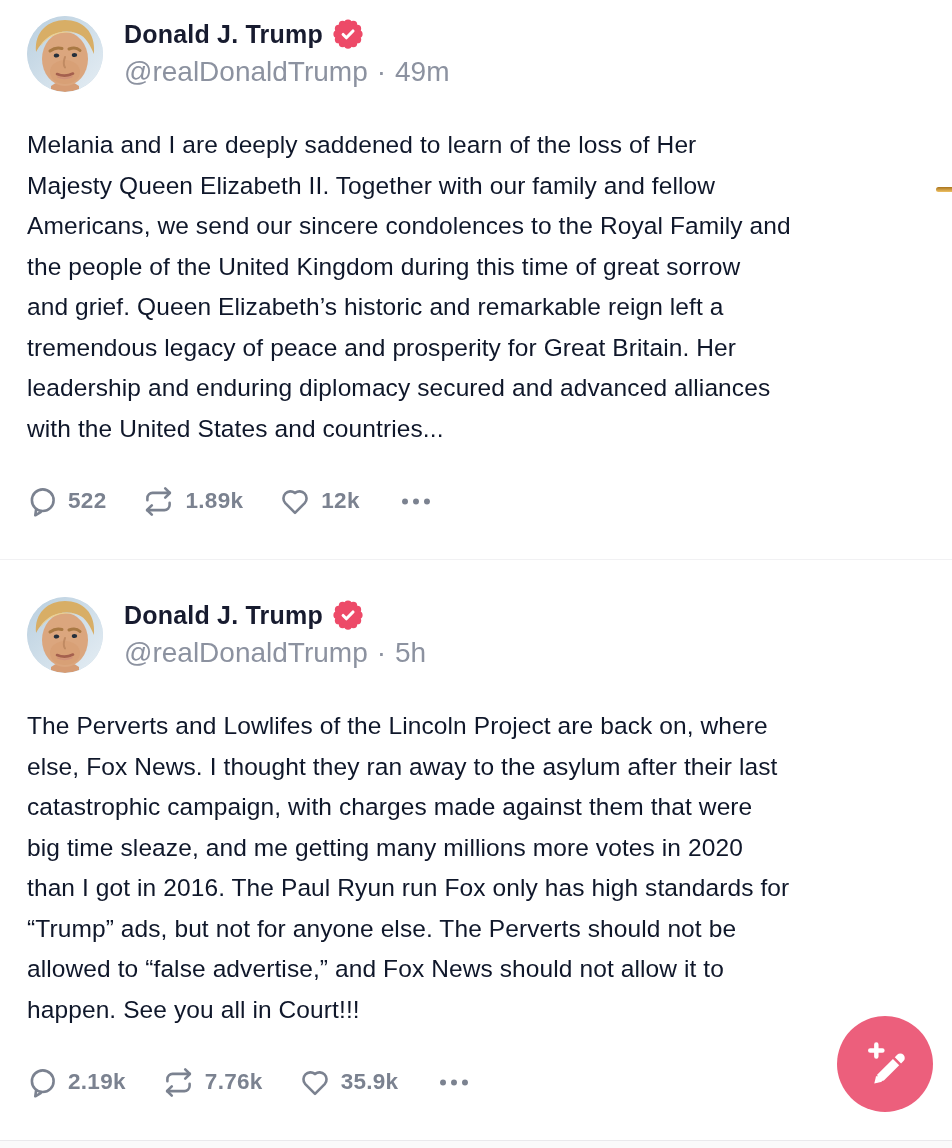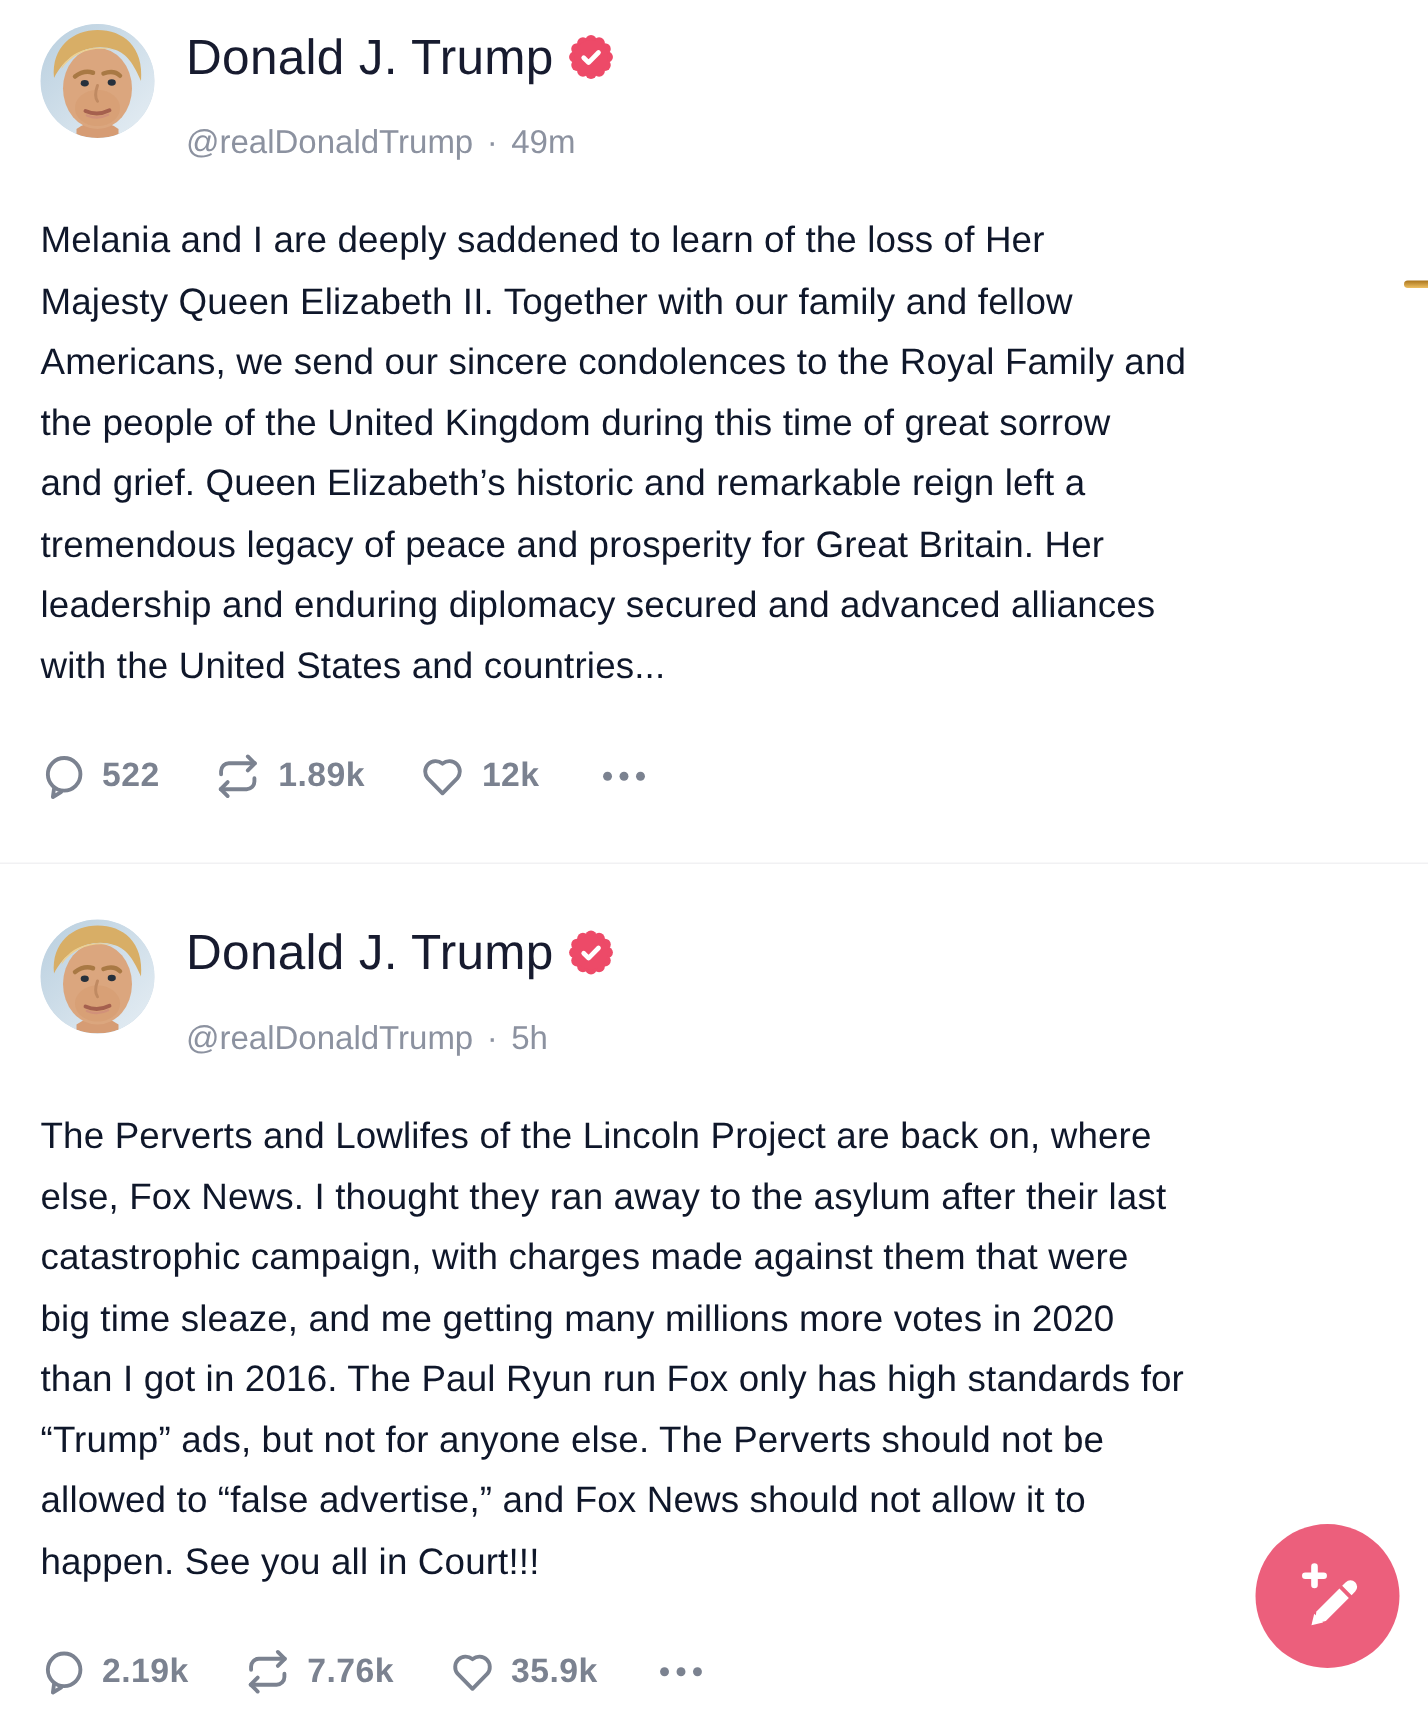--- a/index.html
+++ b/index.html
@@ -10,26 +10,26 @@
     -webkit-font-smoothing:antialiased;
   }
   .feed{position:absolute;inset:0;}
   .post{padding:16px 40px 0 27px;}
   .post.second{padding-top:37px;}
   .post-header{display:flex;align-items:flex-start;gap:21px;}
   .avatar{width:76px;height:76px;border-radius:50%;overflow:hidden;flex:none;cursor:pointer;background:#cfdde9;}
   .avatar svg{display:block;width:76px;height:76px;}
   .id-block{padding-top:3px;min-width:0;}
   .name-row{display:flex;align-items:center;gap:10px;}
-  .name{font-size:33px;font-weight:400;color:#171b2f;letter-spacing:.2px;cursor:pointer;}
+  .name{font-size:25px;font-weight:700;color:#171b2f;letter-spacing:.2px;cursor:pointer;}
   .badge{display:inline-flex;}
   .badge svg{width:30px;height:30px;display:block;}
-  .handle-row{margin-top:7px;font-size:22px;color:#8c92a0;display:flex;gap:9px;align-items:baseline;}
+  .handle-row{margin-top:7px;font-size:28px;color:#8c92a0;display:flex;gap:9px;align-items:baseline;}
   .handle{cursor:pointer;}
-  .timestamp{cursor:pointer;margin-top:18px;}
+  .timestamp{cursor:pointer;}
   .post-body{
     margin-top:33px;max-width:890px;
     font-size:24.5px;line-height:40.5px;letter-spacing:.1px;
     color:#0f172a;white-space:pre-line;
   }
   .actions{margin-top:34px;display:flex;align-items:center;gap:36px;height:36px;}
   .action{
     display:flex;align-items:center;gap:10px;
     background:none;border:0;padding:0;margin:0;cursor:pointer;
     color:#7b8290;font-family:inherit;

